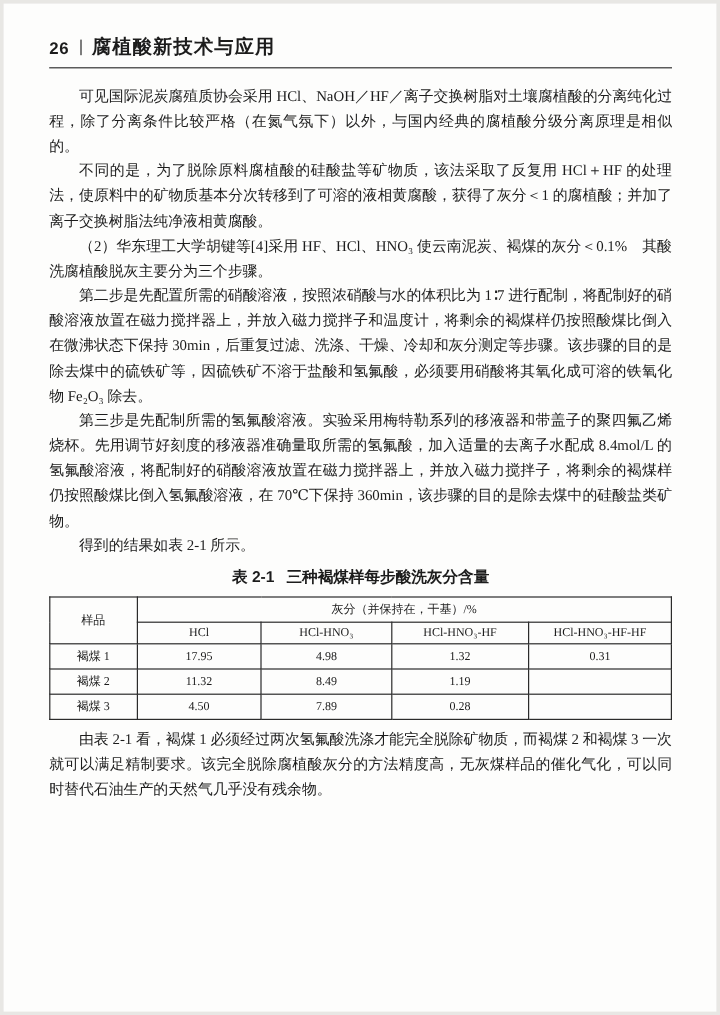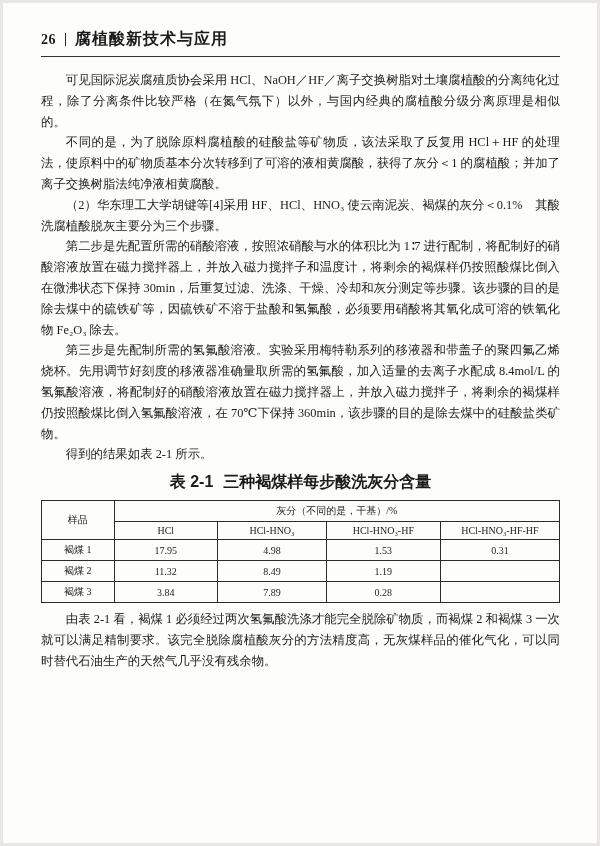--- a/index.html
+++ b/index.html
@@ -17,21 +17,21 @@
     background: #fdfdfc;
     padding: 26px 37px 0 38px;
     overflow: hidden;
   }
   .page-header {
     display: flex;
     align-items: center;
     gap: 9px;
   }
   .page-num {
-    font-family: Liberation Serif, serif;
+    font-family: Liberation Sans, sans-serif;
     font-weight: bold;
     font-size: 14px;
     letter-spacing: 0.5px;
   }
   .header-sep {
     width: 1px;
     height: 13px;
     background: #2a2a2a;
   }
   .book-title {
@@ -51,21 +51,21 @@
     text-align: justify;
     text-indent: 2em;
   }
   .table-block {
     margin: 7px 0 5px;
   }
   .table-caption {
     text-align: center;
     font-family: "Liberation Sans", "DejaVu Sans", sans-serif;
     font-weight: bold;
-    font-size: 16px;
+    font-size: 13px;
     margin-top: 4px;
   }
   .table-caption .caption-label { margin-right: 10px; }
   table.data-table {
     width: 100%;
     border-collapse: collapse;
     table-layout: fixed;
     margin-top: 7px;
     font-size: 10px;
   }
@@ -108,47 +108,47 @@
         <colgroup>
           <col style="width:14%">
           <col style="width:20%">
           <col style="width:21%">
           <col style="width:22%">
           <col style="width:23%">
         </colgroup>
         <thead>
           <tr>
             <th rowspan="2">样品</th>
-            <th colspan="4">灰分（不同的是，干基）/%</th>
+            <th colspan="4">灰分（并保持在，干基）/%</th>
           </tr>
           <tr>
             <th>HCl</th>
             <th>HCl-HNO₃</th>
             <th>HCl-HNO₃-HF</th>
             <th>HCl-HNO₃-HF-HF</th>
           </tr>
         </thead>
         <tbody>
           <tr>
             <td>褐煤 1</td>
             <td>17.95</td>
             <td>4.98</td>
-            <td>1.53</td>
+            <td>1.32</td>
             <td>0.31</td>
           </tr>
           <tr>
             <td>褐煤 2</td>
             <td>11.32</td>
             <td>8.49</td>
             <td>1.19</td>
             <td></td>
           </tr>
           <tr>
             <td>褐煤 3</td>
-            <td>3.84</td>
+            <td>4.50</td>
             <td>7.89</td>
             <td>0.28</td>
             <td></td>
           </tr>
         </tbody>
       </table>
     </div>
 
     <p class="after-table">由表 2-1 看，褐煤 1 必须经过两次氢氟酸洗涤才能完全脱除矿物质，而褐煤 2 和褐煤 3 一次就可以满足精制要求。该完全脱除腐植酸灰分的方法精度高，无灰煤样品的催化气化，可以同时替代石油生产的天然气几乎没有残余物。</p>
   </main>

